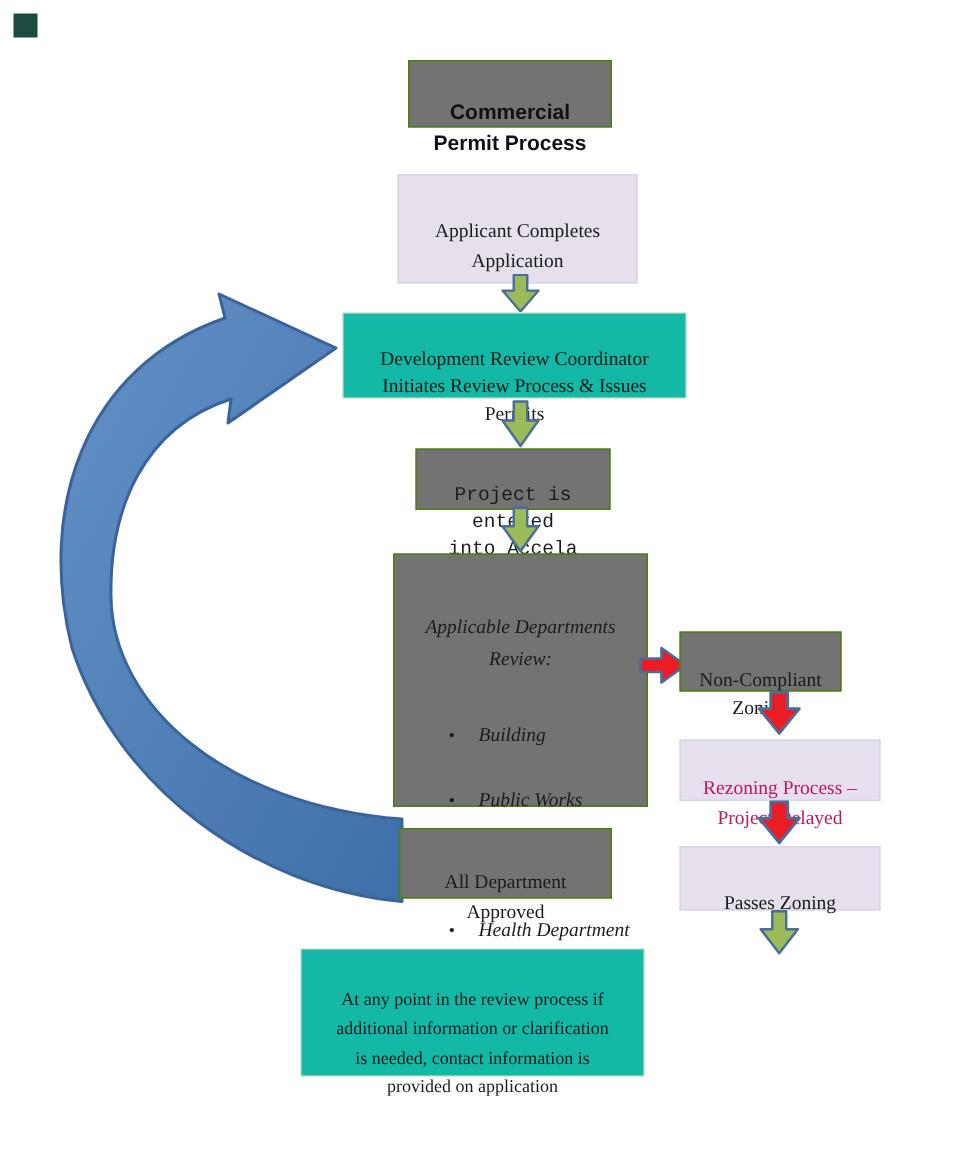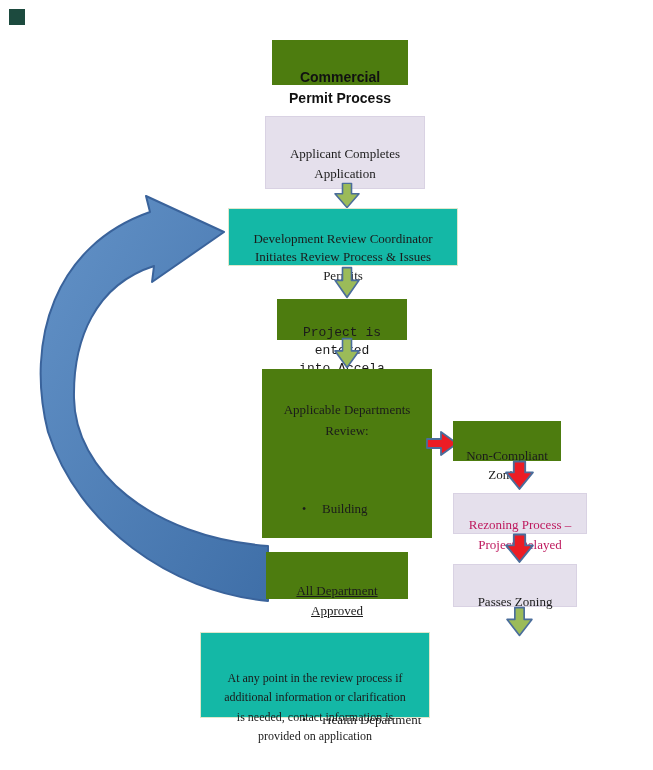--- a/index.html
+++ b/index.html
@@ -5,40 +5,40 @@
   html,body{margin:0;padding:0;background:#ffffff;}
   .canvas{
     position:relative;width:653px;height:770px;background:#ffffff;overflow:hidden;
     font-family:"Liberation Serif", serif;color:#1b1b1b;
   }
   .corner{position:absolute;left:9px;top:9px;width:16px;height:16px;background:#1c4a3e;}
   .node{
     position:absolute;text-align:center;white-space:pre-line;
     font-size:13px;line-height:20px;box-sizing:border-box;
   }
-  .bg-blue{background:#4d7c0f;border:4px solid #4d7c0f;}
+  .bg-blue{background:#737373;border:1px solid #4d7c0f;}
   .bg-lav{background:#e5e0ec;border:1px solid #d9d2e3;}
   .bg-grn{background:#14b8a6;border:1px solid #e0e7cc;}
   .title-box{
     left:272px;top:40px;width:136px;height:45px;
     font-family:"Liberation Sans", sans-serif;font-weight:bold;font-size:14px;
     line-height:21px;padding-top:2px;color:#111111;
   }
   .applicant{left:265px;top:116px;width:160px;height:73px;padding-top:7px;}
   .dev{left:228px;top:208px;width:230px;height:58px;line-height:18.5px;padding-top:2px;}
   .accela{left:277px;top:299px;width:130px;height:41px;line-height:18px;padding-top:3px;font-family:Liberation Mono, monospace;}
-  .depts{left:262px;top:369px;width:170px;height:169px;padding-top:5px;line-height:21px;}
+  .depts{left:262px;top:369px;width:170px;height:169px;padding-top:16px;line-height:21px;font-style:italic;}
   .depts ul{margin:9px 0 0 0;padding:0 0 0 36px;list-style:none;text-align:left;}
-  .depts li{line-height:22.4px;font-size:13px;margin-top:27px;}
+  .depts li{line-height:22.4px;font-size:13px;}
   .depts li .bullet{display:inline-block;width:20px;font-size:12px;}
-  .alldept{left:266px;top:552px;width:142px;height:47px;padding-top:5px;text-decoration:underline;}
-  .note{left:200px;top:632px;width:230px;height:86px;padding-top:16px;font-size:12px;line-height:19.5px;}
+  .alldept{left:266px;top:552px;width:142px;height:47px;padding-top:5px;}
+  .note{left:200px;top:632px;width:230px;height:86px;padding-top:4px;font-size:12px;line-height:19.5px;}
   .noncomp{left:453px;top:421px;width:108px;height:40px;line-height:19px;padding-top:2px;}
   .rezoning{left:453px;top:493px;width:134px;height:41px;padding-top:1px;color:#be185d;}
-  .passes{left:453px;top:564px;width:124px;height:43px;padding-top:7px;}
+  .passes{left:453px;top:564px;width:134px;height:43px;padding-top:7px;}
   .ready{left:456px;top:643px;width:132px;height:40px;padding-top:1px;}
   .arr{position:absolute;}
 </style>
 </head>
 <body>
 
 <div class="canvas">
 
   <div class="corner"></div>
 

